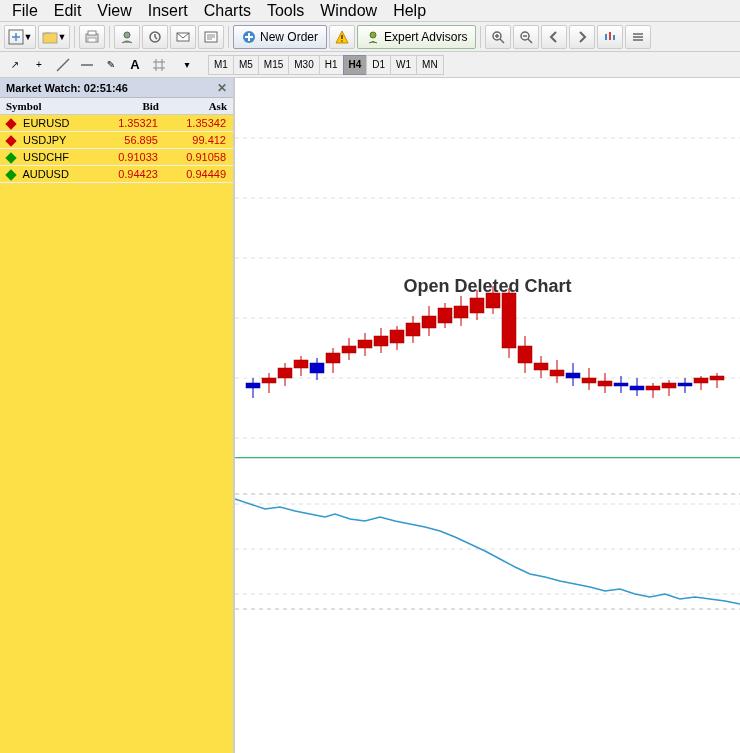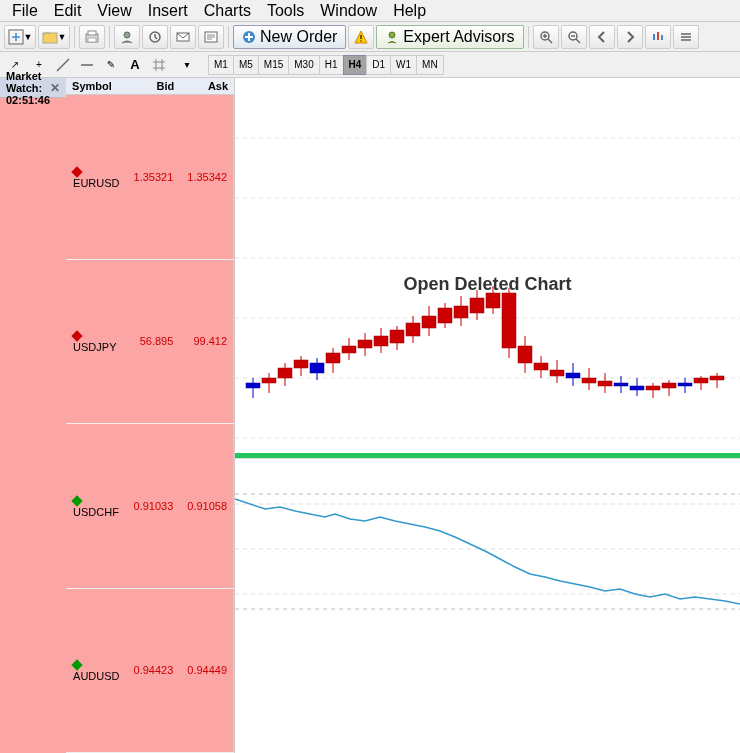--- a/index.html
+++ b/index.html
@@ -34,21 +34,21 @@
       border: 1px solid #ccc; border-radius: 2px;
       background: linear-gradient(180deg, #fff 0%, #e8e8e8 100%);
       cursor: pointer; font-size: 11px;
     }
     .tb-separator { width: 1px; height: 22px; background: #ccc; margin: 0 2px; }
     .tb-btn-wide {
       display: flex; align-items: center; justify-content: center;
       height: 24px; padding: 0 8px;
       border: 1px solid #ccc; border-radius: 2px;
       background: linear-gradient(180deg, #fff 0%, #e8e8e8 100%);
-      cursor: pointer; font-size: 16px; gap: 4px;
+      cursor: pointer; font-size: 12px; gap: 4px;
     }
     .new-order-btn {
       background: linear-gradient(180deg, #fff 0%, #e0e8f0 100%);
       border-color: #99b;
     }
     .expert-btn {
       background: linear-gradient(180deg, #fff 0%, #e8f0e0 100%);
       border-color: #9b9;
     }
 
@@ -85,41 +85,42 @@
 
     
     .main-area {
       display: flex;
       height: calc(753px - 22px - 30px - 26px);
     }
 
     
     .market-watch {
       width: 235px; min-width: 235px;
-      background: #fca5a5;
+      background: #fde047;
       border-right: 2px solid #ccc;
-      display: flex; flex-direction: row;
+      display: flex; flex-direction: column;
     }
     .mw-header {
       display: flex; justify-content: space-between; align-items: center;
       background: #d0d8e8;
       padding: 2px 6px;
       font-size: 11px; font-weight: bold;
       height: 20px; border-bottom: 1px solid #bbb;
     }
     .mw-close {
       cursor: pointer; font-size: 12px; font-weight: bold;
       color: #666;
     }
     .mw-table { width: 100%; border-collapse: collapse; }
     .mw-table th {
       background: #e8ecf4;
       text-align: left; padding: 2px 6px;
       font-size: 11px; font-weight: bold;
       border-bottom: 1px solid #ccc;
+      font-family: Liberation Serif, serif;
     }
     .mw-table th.right { text-align: right; }
     .mw-table td {
       padding: 2px 7px; font-size: 11px;
       border-bottom: 1px solid #eee;
     }
     .mw-table td.right { text-align: right; }
     .bid-val { color: #c00; }
     .ask-val { color: #c00; }
 
@@ -130,21 +131,21 @@
       display: flex; flex-direction: column;
       overflow: hidden;
       position: relative;
     }
 
     
     .candle-chart {
       flex: 0 0 380px;
       position: relative;
       overflow: hidden;
-      border-bottom: 5px solid #22c55e;
+      border-bottom: 1px solid #22c55e;
     }
     .chart-label {
       position: absolute;
       top: 50%; left: 50%;
       transform: translate(-50%, -50%);
       font-size: 16px; font-weight: bold; color: #333;
       pointer-events: none;
     }
 
     

